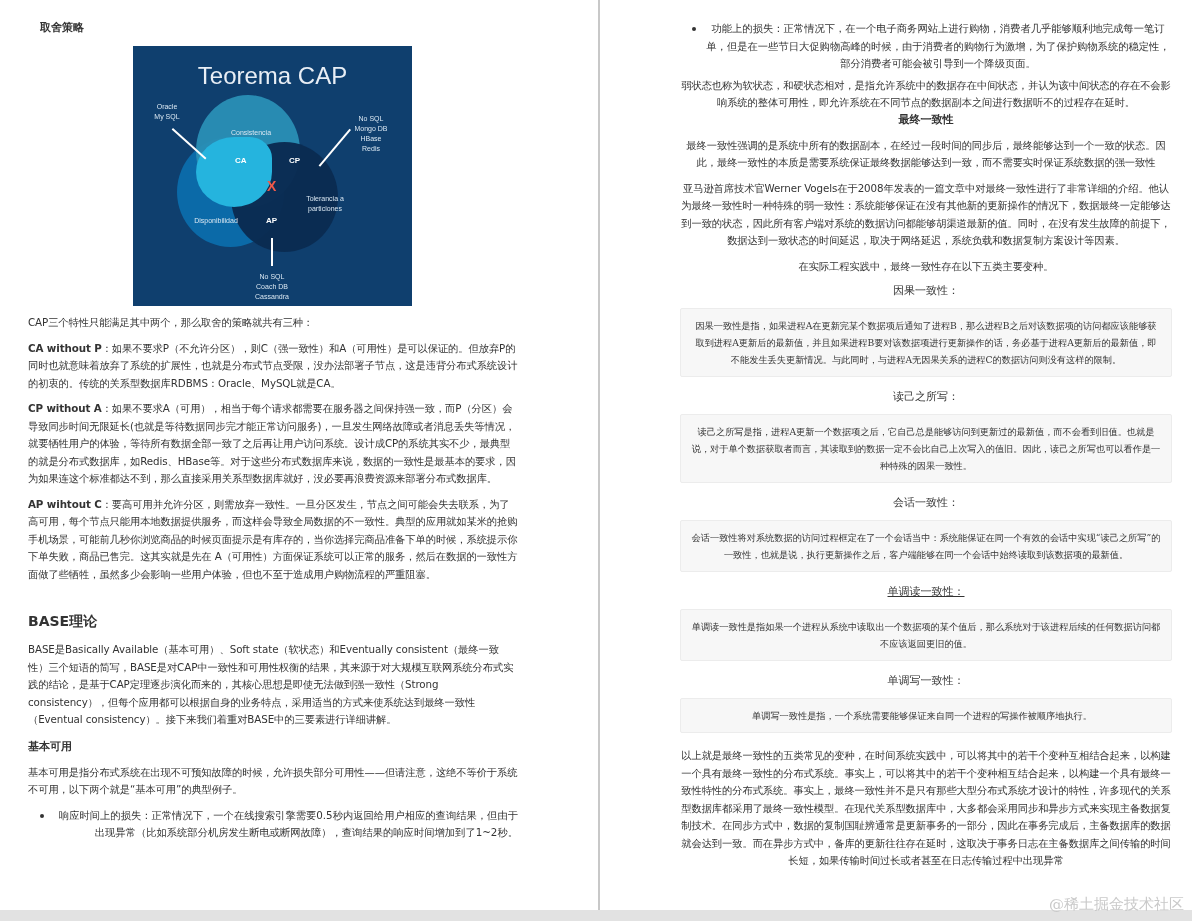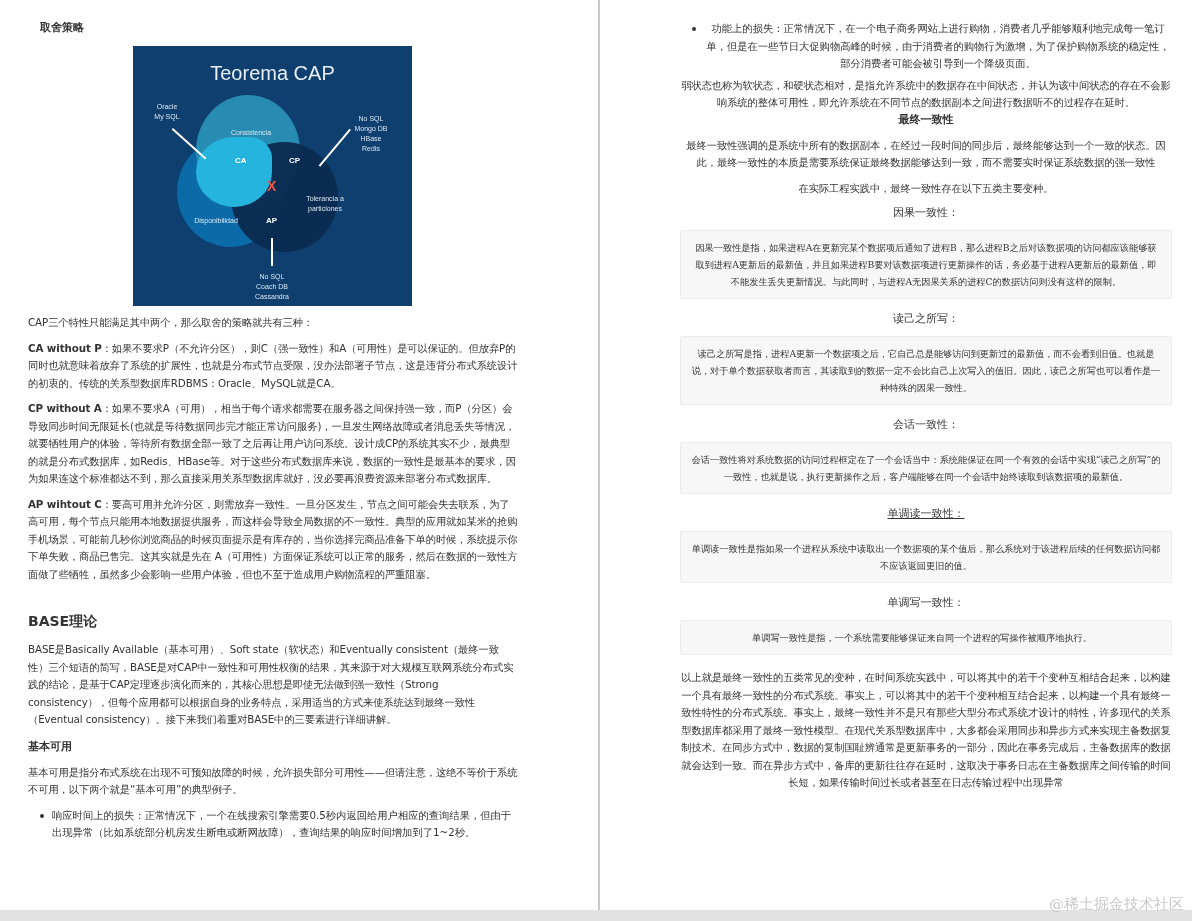--- a/index.html
+++ b/index.html
@@ -21,21 +21,21 @@
   .sub-h { font-size: 11px; color: #333; }
 
   ul.bullets { list-style: none; }
   ul.bullets li { position: relative; padding-left: 24px; font-size: 10.3px; line-height: 17.5px; color: #333; }
   ul.bullets li::before { content: ""; position: absolute; left: 12px; top: 7px; width: 4px; height: 4px; border-radius: 50%; background: #333; }
 
   .quote { background: #f7f7f7; border: 1px solid #ececec; border-radius: 2px; padding: 8px 10px; font-family: "DejaVu Serif", "Liberation Serif", serif; font-size: 9.2px; line-height: 17px; color: #333; }
 
   
   .cap-fig { position: absolute; left: 133px; top: 46px; width: 279px; height: 260px; background: #0f3f6e; overflow: hidden; }
-  .cap-fig .title { position: absolute; left: 0; width: 100%; top: 16px; text-align: center; color: #e8eef5; font-size: 20px; font-family: "Liberation Sans", sans-serif; }
+  .cap-fig .title { position: absolute; left: 0; width: 100%; top: 16px; text-align: center; color: #e8eef5; font-size: 24px; font-family: "Liberation Sans", sans-serif; }
   .circle { position: absolute; border-radius: 50%; }
   .c-cons { left: 63px; top: 49px; width: 104px; height: 112px; background: #2a8fb5; opacity: 0.95; }
   .c-disp { left: 44px; top: 91px; width: 107px; height: 110px; background: #0b6aa8; }
   .c-tol { left: 98px; top: 96px; width: 107px; height: 110px; background: #0a2b52; opacity: 0.97; }
   .c-ca { left: 63px; top: 91px; width: 76px; height: 70px; background: #25b4de; border-radius: 50% 30% 50% 50%; }
   .lbl { position: absolute; color: #d9e7f2; font-size: 7px; font-family: "Liberation Sans", sans-serif; text-align: center; line-height: 10px; }
   .lbl-b { position: absolute; color: #fff; font-size: 8px; font-weight: bold; font-family: "Liberation Sans", sans-serif; }
   .xmark { position: absolute; color: #f05a4a; font-size: 14px; font-weight: bold; font-family: "Liberation Sans", sans-serif; }
   .line { position: absolute; background: #fff; height: 2px; transform-origin: 0 0; }
 
@@ -84,36 +84,37 @@
 
   <div class="content-l" style="top:314px;">
     <p class="txt">CAP三个特性只能满足其中两个，那么取舍的策略就共有三种：</p>
     <p class="txt" style="margin-top:8px;"><b>CA without P</b><span>：如果不要求P（不允许分区），则C（强一致性）和A（可用性）是可以保证的。但放弃P的同时也就意味着放弃了系统的扩展性，也就是分布式节点受限，没办法部署子节点，这是违背分布式系统设计的初衷的。传统的关系型数据库RDBMS：Oracle、MySQL就是CA。</span></p>
     <p class="txt" style="margin-top:8px;"><b>CP without A</b><span>：如果不要求A（可用），相当于每个请求都需要在服务器之间保持强一致，而P（分区）会导致同步时间无限延长(也就是等待数据同步完才能正常访问服务)，一旦发生网络故障或者消息丢失等情况，就要牺牲用户的体验，等待所有数据全部一致了之后再让用户访问系统。设计成CP的系统其实不少，最典型的就是分布式数据库，如Redis、HBase等。对于这些分布式数据库来说，数据的一致性是最基本的要求，因为如果连这个标准都达不到，那么直接采用关系型数据库就好，没必要再浪费资源来部署分布式数据库。</span></p>
     <p class="txt" style="margin-top:8px;"><b>AP wihtout C</b><span>：要高可用并允许分区，则需放弃一致性。一旦分区发生，节点之间可能会失去联系，为了高可用，每个节点只能用本地数据提供服务，而这样会导致全局数据的不一致性。典型的应用就如某米的抢购手机场景，可能前几秒你浏览商品的时候页面提示是有库存的，当你选择完商品准备下单的时候，系统提示你下单失败，商品已售完。这其实就是先在 A（可用性）方面保证系统可以正常的服务，然后在数据的一致性方面做了些牺牲，虽然多少会影响一些用户体验，但也不至于造成用户购物流程的严重阻塞。</span></p>
     <div class="h3" style="margin-top:30px;">BASE理论</div>
     <p class="txt" style="margin-top:10px;">BASE是Basically Available（基本可用）、Soft state（软状态）和Eventually consistent（最终一致性）三个短语的简写，BASE是对CAP中一致性和可用性权衡的结果，其来源于对大规模互联网系统分布式实践的结论，是基于CAP定理逐步演化而来的，其核心思想是即使无法做到强一致性（Strong consistency），但每个应用都可以根据自身的业务特点，采用适当的方式来使系统达到最终一致性（Eventual consistency）。接下来我们着重对BASE中的三要素进行详细讲解。</p>
     <div class="h4" style="margin-top:10px;">基本可用</div>
     <p class="txt" style="margin-top:10px;">基本可用是指分布式系统在出现不可预知故障的时候，允许损失部分可用性——但请注意，这绝不等价于系统不可用，以下两个就是“基本可用”的典型例子。</p>
-    <ul class="bullets" style="margin-top:8px;">
+    <ul class="bullets" style="margin-top:8px;text-align:right;">
       <li>响应时间上的损失：正常情况下，一个在线搜索引擎需要0.5秒内返回给用户相应的查询结果，但由于出现异常（比如系统部分机房发生断电或断网故障），查询结果的响应时间增加到了1~2秒。</li>
     </ul>
   </div>
 </div>
 
 <div class="divider"></div>
 
 <div class="page page-right">
   <div class="content-r" style="top:20px;text-align:center;">
     <ul class="bullets">
       <li>功能上的损失：正常情况下，在一个电子商务网站上进行购物，消费者几乎能够顺利地完成每一笔订单，但是在一些节日大促购物高峰的时候，由于消费者的购物行为激增，为了保护购物系统的稳定性，部分消费者可能会被引导到一个降级页面。</li>
     </ul>
     <p class="txt" style="margin-top:4px;">弱状态也称为软状态，和硬状态相对，是指允许系统中的数据存在中间状态，并认为该中间状态的存在不会影响系统的整体可用性，即允许系统在不同节点的数据副本之间进行数据听不的过程存在延时。</p>
     <div class="h4" style="margin-top:0;">最终一致性</div>
     <p class="txt" style="margin-top:10px;">最终一致性强调的是系统中所有的数据副本，在经过一段时间的同步后，最终能够达到一个一致的状态。因此，最终一致性的本质是需要系统保证最终数据能够达到一致，而不需要实时保证系统数据的强一致性</p>
+    <p class="txt" style="margin-top:8px;">亚马逊首席技术官Werner Vogels在于2008年发表的一篇文章中对最终一致性进行了非常详细的介绍。他认为最终一致性时一种特殊的弱一致性：系统能够保证在没有其他新的更新操作的情况下，数据最终一定能够达到一致的状态，因此所有客户端对系统的数据访问都能够胡渠道最新的值。同时，在没有发生故障的前提下，数据达到一致状态的时间延迟，取决于网络延迟，系统负载和数据复制方案设计等因素。</p>
     <p class="txt" style="margin-top:8px;">在实际工程实践中，最终一致性存在以下五类主要变种。</p>
 
     <div class="sub-h" style="margin-top:8px;">因果一致性：</div>
     <div class="quote" style="margin-top:10px;">因果一致性是指，如果进程A在更新完某个数据项后通知了进程B，那么进程B之后对该数据项的访问都应该能够获取到进程A更新后的最新值，并且如果进程B要对该数据项进行更新操作的话，务必基于进程A更新后的最新值，即不能发生丢失更新情况。与此同时，与进程A无因果关系的进程C的数据访问则没有这样的限制。</div>
 
     <div class="sub-h" style="margin-top:12px;">读己之所写：</div>
     <div class="quote" style="margin-top:10px;">读己之所写是指，进程A更新一个数据项之后，它自己总是能够访问到更新过的最新值，而不会看到旧值。也就是说，对于单个数据获取者而言，其读取到的数据一定不会比自己上次写入的值旧。因此，读己之所写也可以看作是一种特殊的因果一致性。</div>
 
     <div class="sub-h" style="margin-top:12px;">会话一致性：</div>
     <div class="quote" style="margin-top:10px;">会话一致性将对系统数据的访问过程框定在了一个会话当中：系统能保证在同一个有效的会话中实现“读己之所写”的一致性，也就是说，执行更新操作之后，客户端能够在同一个会话中始终读取到该数据项的最新值。</div>

